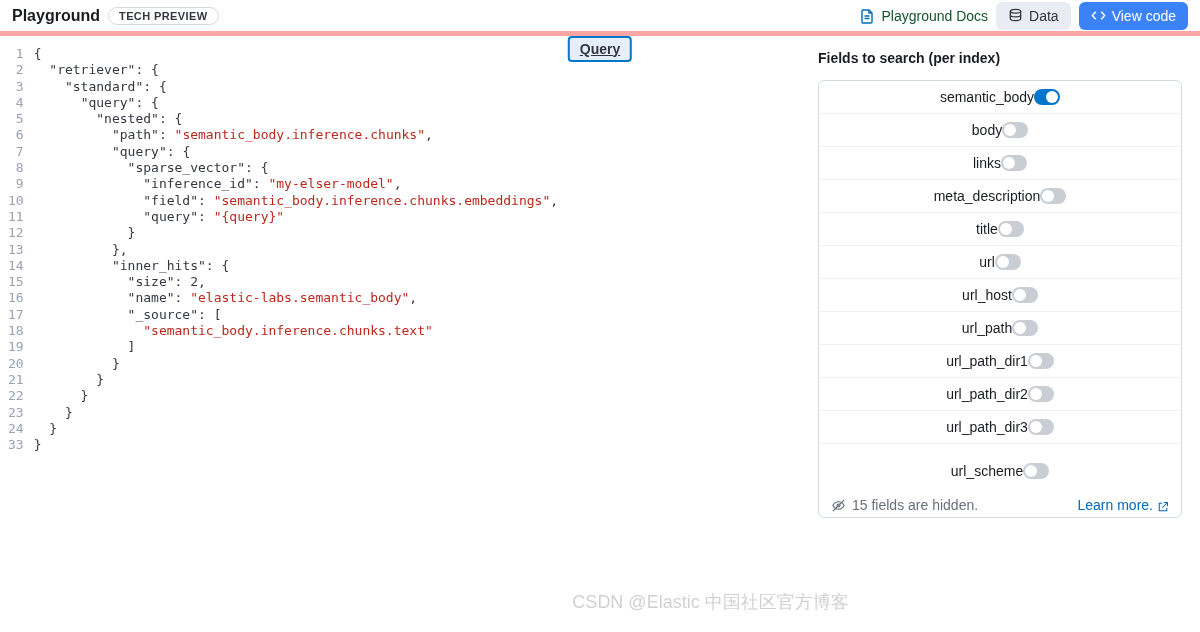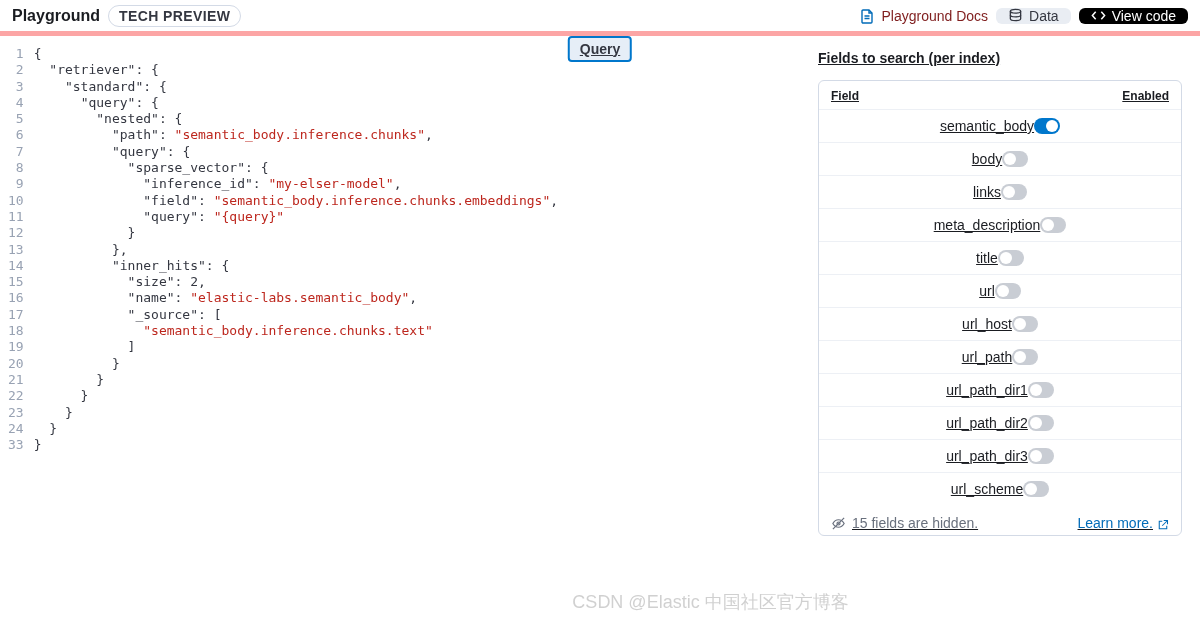--- a/index.html
+++ b/index.html
@@ -1,48 +1,48 @@
 <!DOCTYPE html>
 <html><head>
 <meta charset="utf-8">
 <style>
 * { box-sizing: border-box; margin: 0; padding: 0; }
 body { font-family: -apple-system, BlinkMacSystemFont, "Segoe UI", Helvetica, Arial, sans-serif; font-size: 14px; color: #1a1c21; background: #fff; }
 
 .topbar { display: flex; align-items: center; height: 36px; padding: 0 12px; border-bottom: 5px solid #fca5a5; }
 .tb-left { display: flex; align-items: center; gap: 8px; }
 .title { font-weight: 700; font-size: 16px; }
-.badge { border: 1px solid #d3dae6; border-radius: 12px; padding: 2px 10px; font-size: 14px; font-weight: 700; letter-spacing: 0.4px; color: #343741; }
+.badge { border: 1px solid #d3dae6; border-radius: 12px; padding: 2px 10px; font-size: 11px; font-weight: 700; letter-spacing: 0.4px; color: #343741; }
 
 .tb-center { position: absolute; left: 50%; transform: translateX(-50%); display: flex; align-items: center; gap: 2px; flex-direction: column; }
 .tab-link { padding: 4px 12px; font-size: 14px; color: #343741; cursor: pointer; border-radius: 4px; }
 .tab-active { border: 2px solid #07c; background: #e6eef7; text-decoration: underline; font-weight: 600; padding: 3px 10px; margin-top: 40px; }
 
 .tb-right { margin-left: auto; display: flex; align-items: center; gap: 8px; }
-.docs-link { display: flex; align-items: center; gap: 6px; color: #7f1d1d; font-size: 14px; font-weight: 500; cursor: pointer; }
-.btn { display: flex; align-items: center; gap: 6px; height: 16px; padding: 0 12px; border-radius: 6px; font-size: 14px; font-weight: 500; cursor: pointer; border: none; }
+.docs-link { display: flex; align-items: center; gap: 6px; color: #14532d; font-size: 14px; font-weight: 500; cursor: pointer; }
+.btn { display: flex; align-items: center; gap: 6px; height: 28px; padding: 0 12px; border-radius: 6px; font-size: 14px; font-weight: 500; cursor: pointer; border: none; }
 .btn-secondary { background: #e9edf3; color: #343741; }
-.btn-primary { background: #000000; color: #fff; }
+.btn-primary { background: #3b82f6; color: #fff; }
 
 .content { display: flex; height: calc(632px - 36px); }
 .editor { flex: 1; display: flex; font-family: "SF Mono", Menlo, Consolas, monospace; font-size: 13px; line-height: 16.3px; padding-top: 10px; }
 .gutter { text-align: right; color: #98a2b3; padding: 0 10px 0 8px; user-select: none; }
 .gutter div { height: 16.3px; }
 .code { flex: 1; white-space: pre; color: #343741; }
 .code .row { height: 16.3px; }
 .str { color: #bd271e; }
 
-.panel { width: 400px; padding: 14px 18px 0 18px; text-decoration: underline; }
+.panel { width: 400px; padding: 14px 18px 0 18px; }
 .panel-title { font-weight: 700; font-size: 14px; margin-bottom: 14px; }
 .accordion { border: 1px solid #d3dae6; border-radius: 6px; }
 .acc-header { display: flex; align-items: center; gap: 8px; padding: 10px 12px; font-weight: 700; font-size: 14px; cursor: pointer; }
 .table-head { display: flex; justify-content: space-between; padding: 8px 12px 6px; font-size: 12px; font-weight: 700; border-bottom: 1px solid #edf0f5; }
 .field-rows { }
 .field-row { display: flex; align-items: center; justify-content: center; padding: 8px 12px; border-bottom: 1px solid #edf0f5; font-size: 14px; }
-.field-row:last-child { border-bottom: none; }
+.field-row:last-child { border-bottom: none; margin-top: 11px; }
 
 .toggle { width: 26px; height: 16px; border-radius: 10px; background: #c9cdd4; position: relative; cursor: pointer; }
 .toggle::after { content: ''; position: absolute; width: 12px; height: 12px; border-radius: 50%; background: #fff; top: 2px; left: 2px; transition: left 0.1s; }
 .toggle.on { background: #07c; }
 .toggle.on::after { left: 12px; }
 
 .footer { display: flex; align-items: center; justify-content: space-between; padding: 10px 12px 4px; font-size: 14px; color: #69707d; }
 .hidden-info { display: flex; align-items: center; gap: 6px; }
 .learn-link { color: #006bb8; cursor: pointer; display: flex; align-items: flex-end; gap: 4px; }
 
@@ -121,24 +121,20 @@
         <div>23</div>
         <div>24</div>
         <div>33</div>
       </div>
     <div class="code" id="code"><div class="row"><span>{</span></div><div class="row"><span>  </span><span>"retriever"</span><span>: {</span></div><div class="row"><span>    </span><span>"standard"</span><span>: {</span></div><div class="row"><span>      </span><span>"query"</span><span>: {</span></div><div class="row"><span>        </span><span>"nested"</span><span>: {</span></div><div class="row"><span>          </span><span>"path"</span><span>: </span><span class="str">"semantic_body.inference.chunks"</span><span>,</span></div><div class="row"><span>          </span><span>"query"</span><span>: {</span></div><div class="row"><span>            </span><span>"sparse_vector"</span><span>: {</span></div><div class="row"><span>              </span><span>"inference_id"</span><span>: </span><span class="str">"my-elser-model"</span><span>,</span></div><div class="row"><span>              </span><span>"field"</span><span>: </span><span class="str">"semantic_body.inference.chunks.embeddings"</span><span>,</span></div><div class="row"><span>              </span><span>"query"</span><span>: </span><span class="str">"{query}"</span></div><div class="row"><span>            }</span></div><div class="row"><span>          },</span></div><div class="row"><span>          </span><span>"inner_hits"</span><span>: {</span></div><div class="row"><span>            </span><span>"size"</span><span>: 2,</span></div><div class="row"><span>            </span><span>"name"</span><span>: </span><span class="str">"elastic-labs.semantic_body"</span><span>,</span></div><div class="row"><span>            </span><span>"_source"</span><span>: [</span></div><div class="row"><span>              </span><span class="str">"semantic_body.inference.chunks.text"</span></div><div class="row"><span>            ]</span></div><div class="row"><span>          }</span></div><div class="row"><span>        }</span></div><div class="row"><span>      }</span></div><div class="row"><span>    }</span></div><div class="row"><span>  }</span></div><div class="row"><span>}</span></div></div>
   </div>
 
   <div class="panel">
     <div class="panel-title">Fields to search (per index)</div>
     <div class="accordion">
-      <div class="table-head">
-        <span>Field</span>
-        <span>Enabled</span>
-      </div>
       <div class="field-rows" id="field-rows">
           <div class="field-row">
             <span>semantic_body</span>
             <div class="toggle on"></div>
           </div>
           <div class="field-row">
             <span>body</span>
             <div class="toggle"></div>
           </div>
           <div class="field-row">

